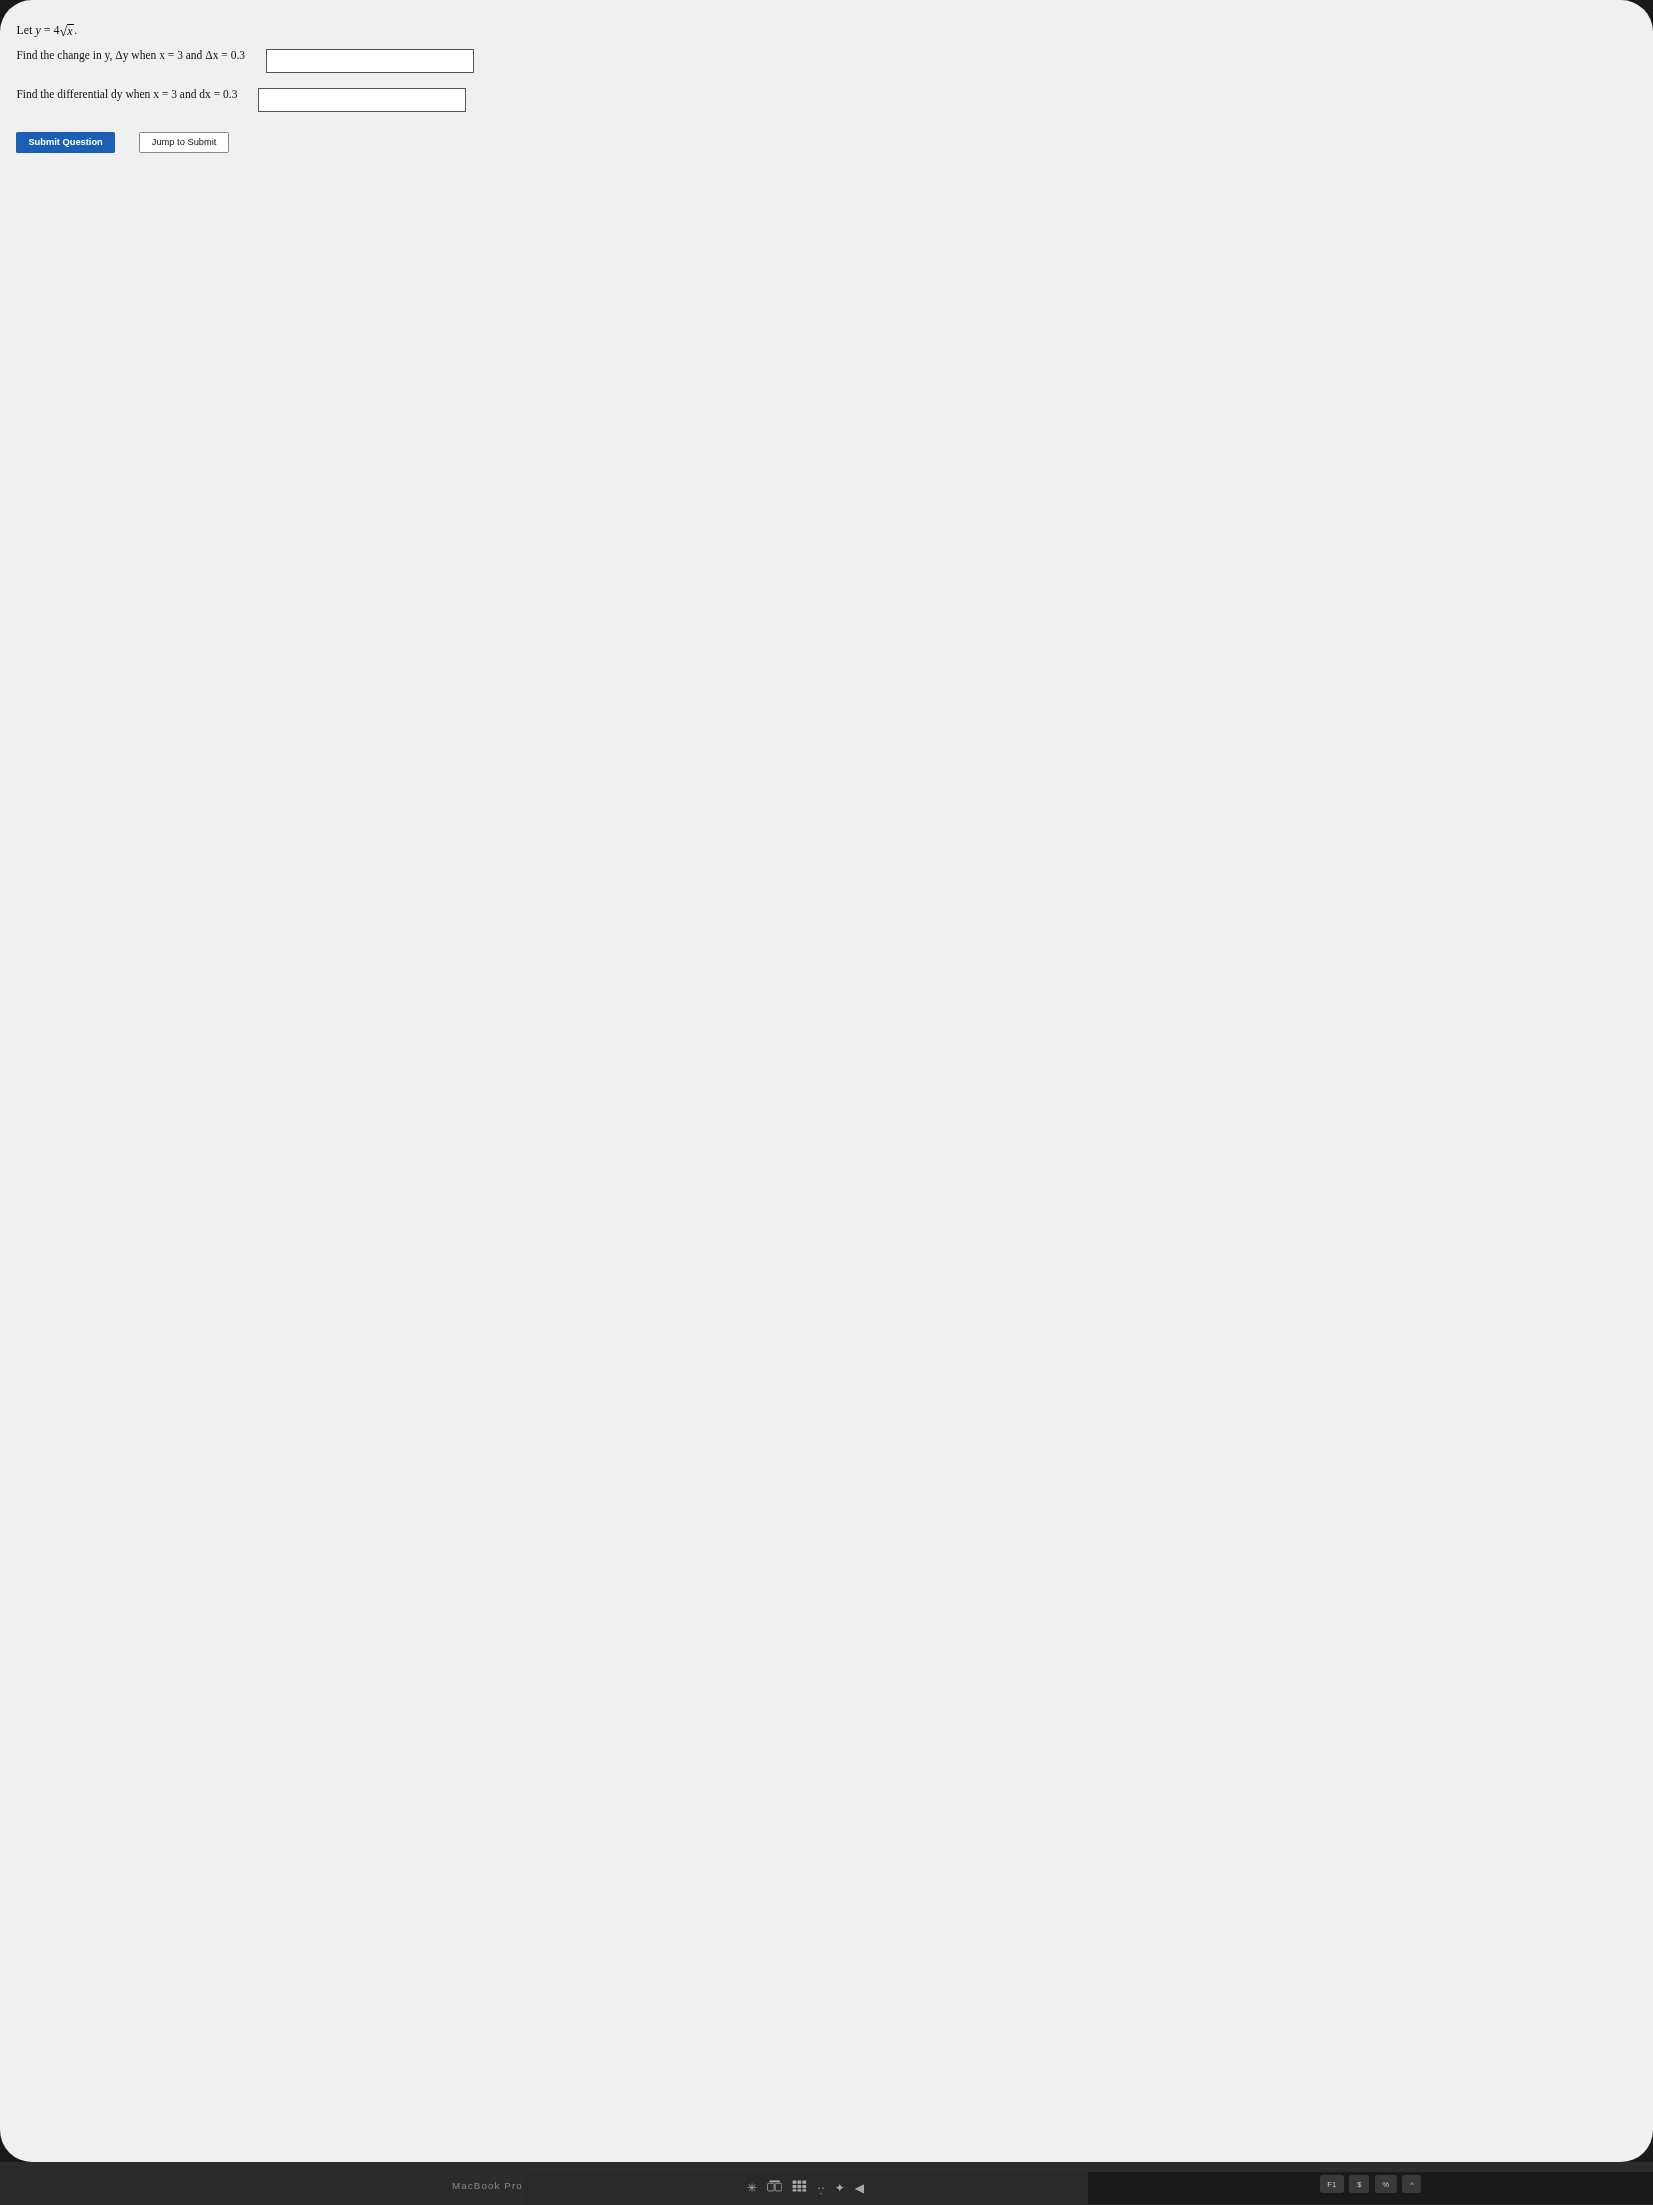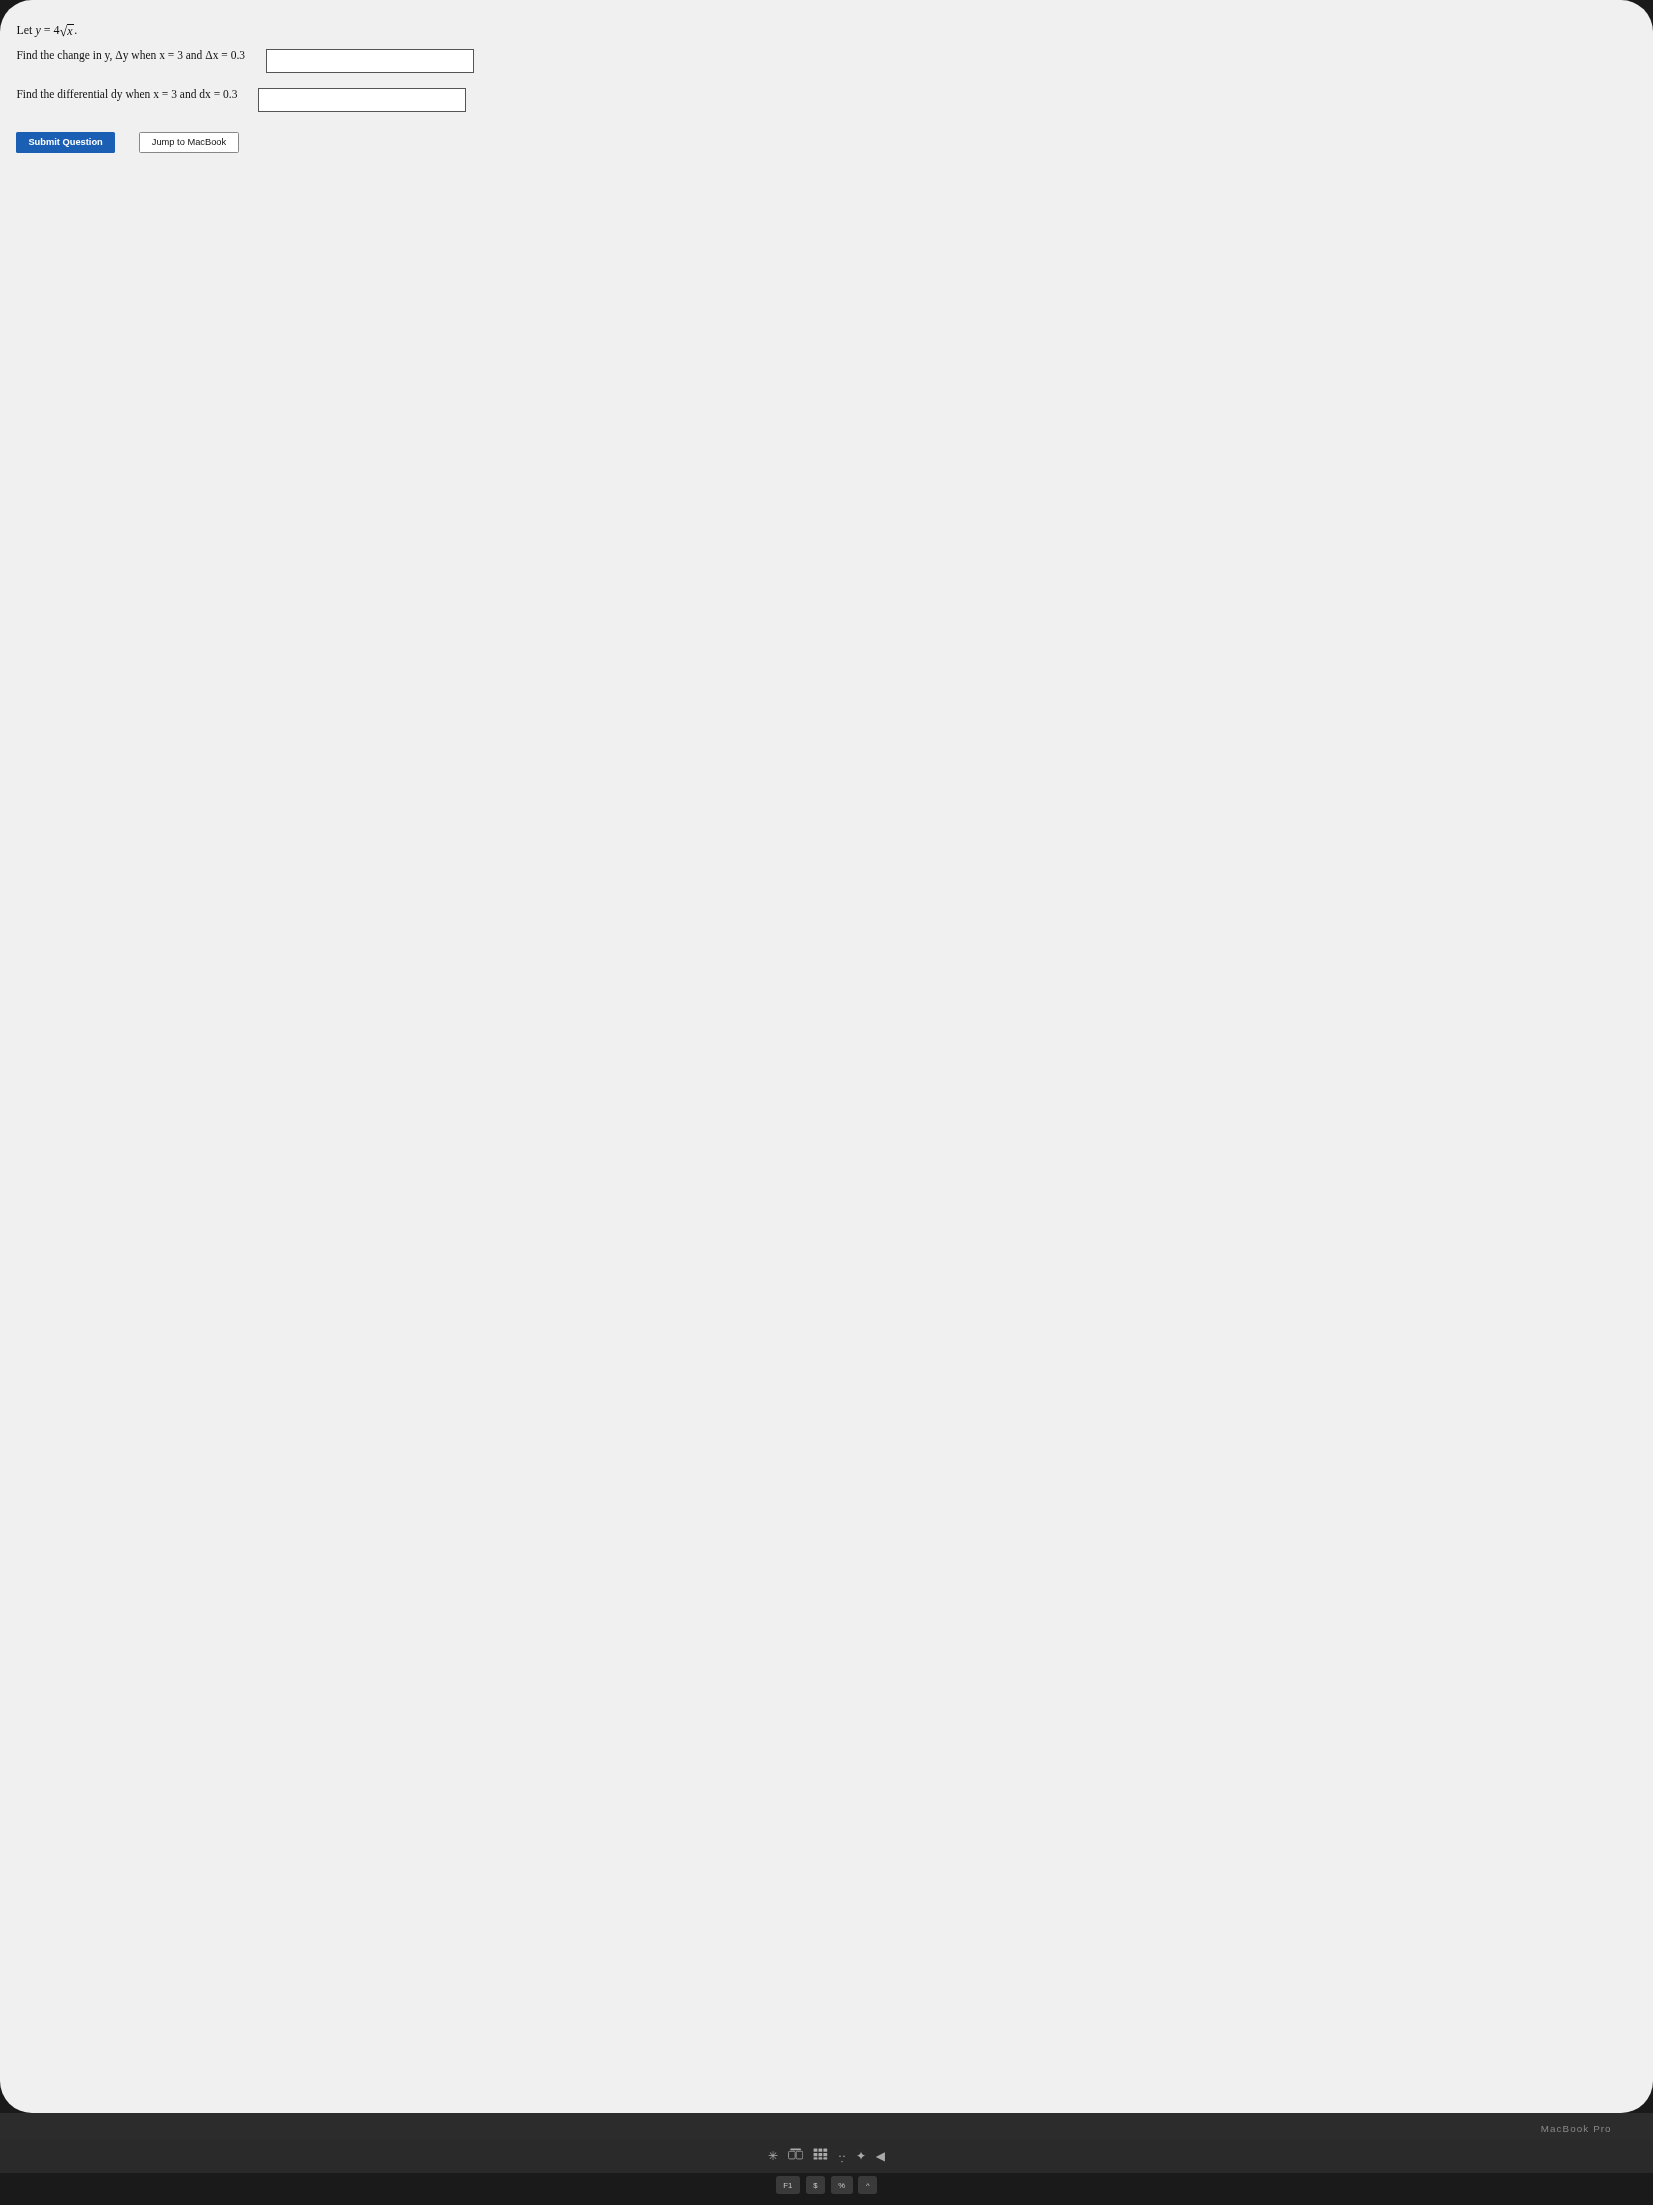--- a/index.html
+++ b/index.html
@@ -102,21 +102,21 @@
       font-style: italic;
       font-size: 12px;
       line-height: 1.1;
     }
 
     
     .laptop-bottom {
       background: #2c2c2c;
       padding: 9.8px 0 0 0;
       display: flex;
-      flex-direction: column;
+      flex-direction: row;
       align-items: center;
     }
 
     .macbook-label {
       color: #888;
       font-family: 'Helvetica Neue', Arial, sans-serif;
       font-size: 9.8px;
       letter-spacing: 1.1px;
       text-align: right;
       width: 95%;
@@ -184,21 +184,21 @@
 
   <div class="input-row">
     <span class="question-text">
       Find the differential <span class="italic">dy</span> when <span class="italic">x</span> = 3 and <span class="italic">dx</span> = 0.3
     </span>
     <input type="text" class="answer-box" placeholder="" style="">
   </div>
 
   <div class="buttons-row">
     <button class="btn-submit">Submit Question</button>
-    <button class="btn-jump">Jump to MacBook</button>
+    <button class="btn-jump">Jump to Submit</button>
   </div>
 
   <div class="spacer-area"></div>
 </div>
 
 <div class="laptop-bottom">
   <div class="macbook-label">MacBook Pro</div>
   <div class="keyboard-row">
     <span class="key-icon">✳</span>
     <span class="key-icon">

